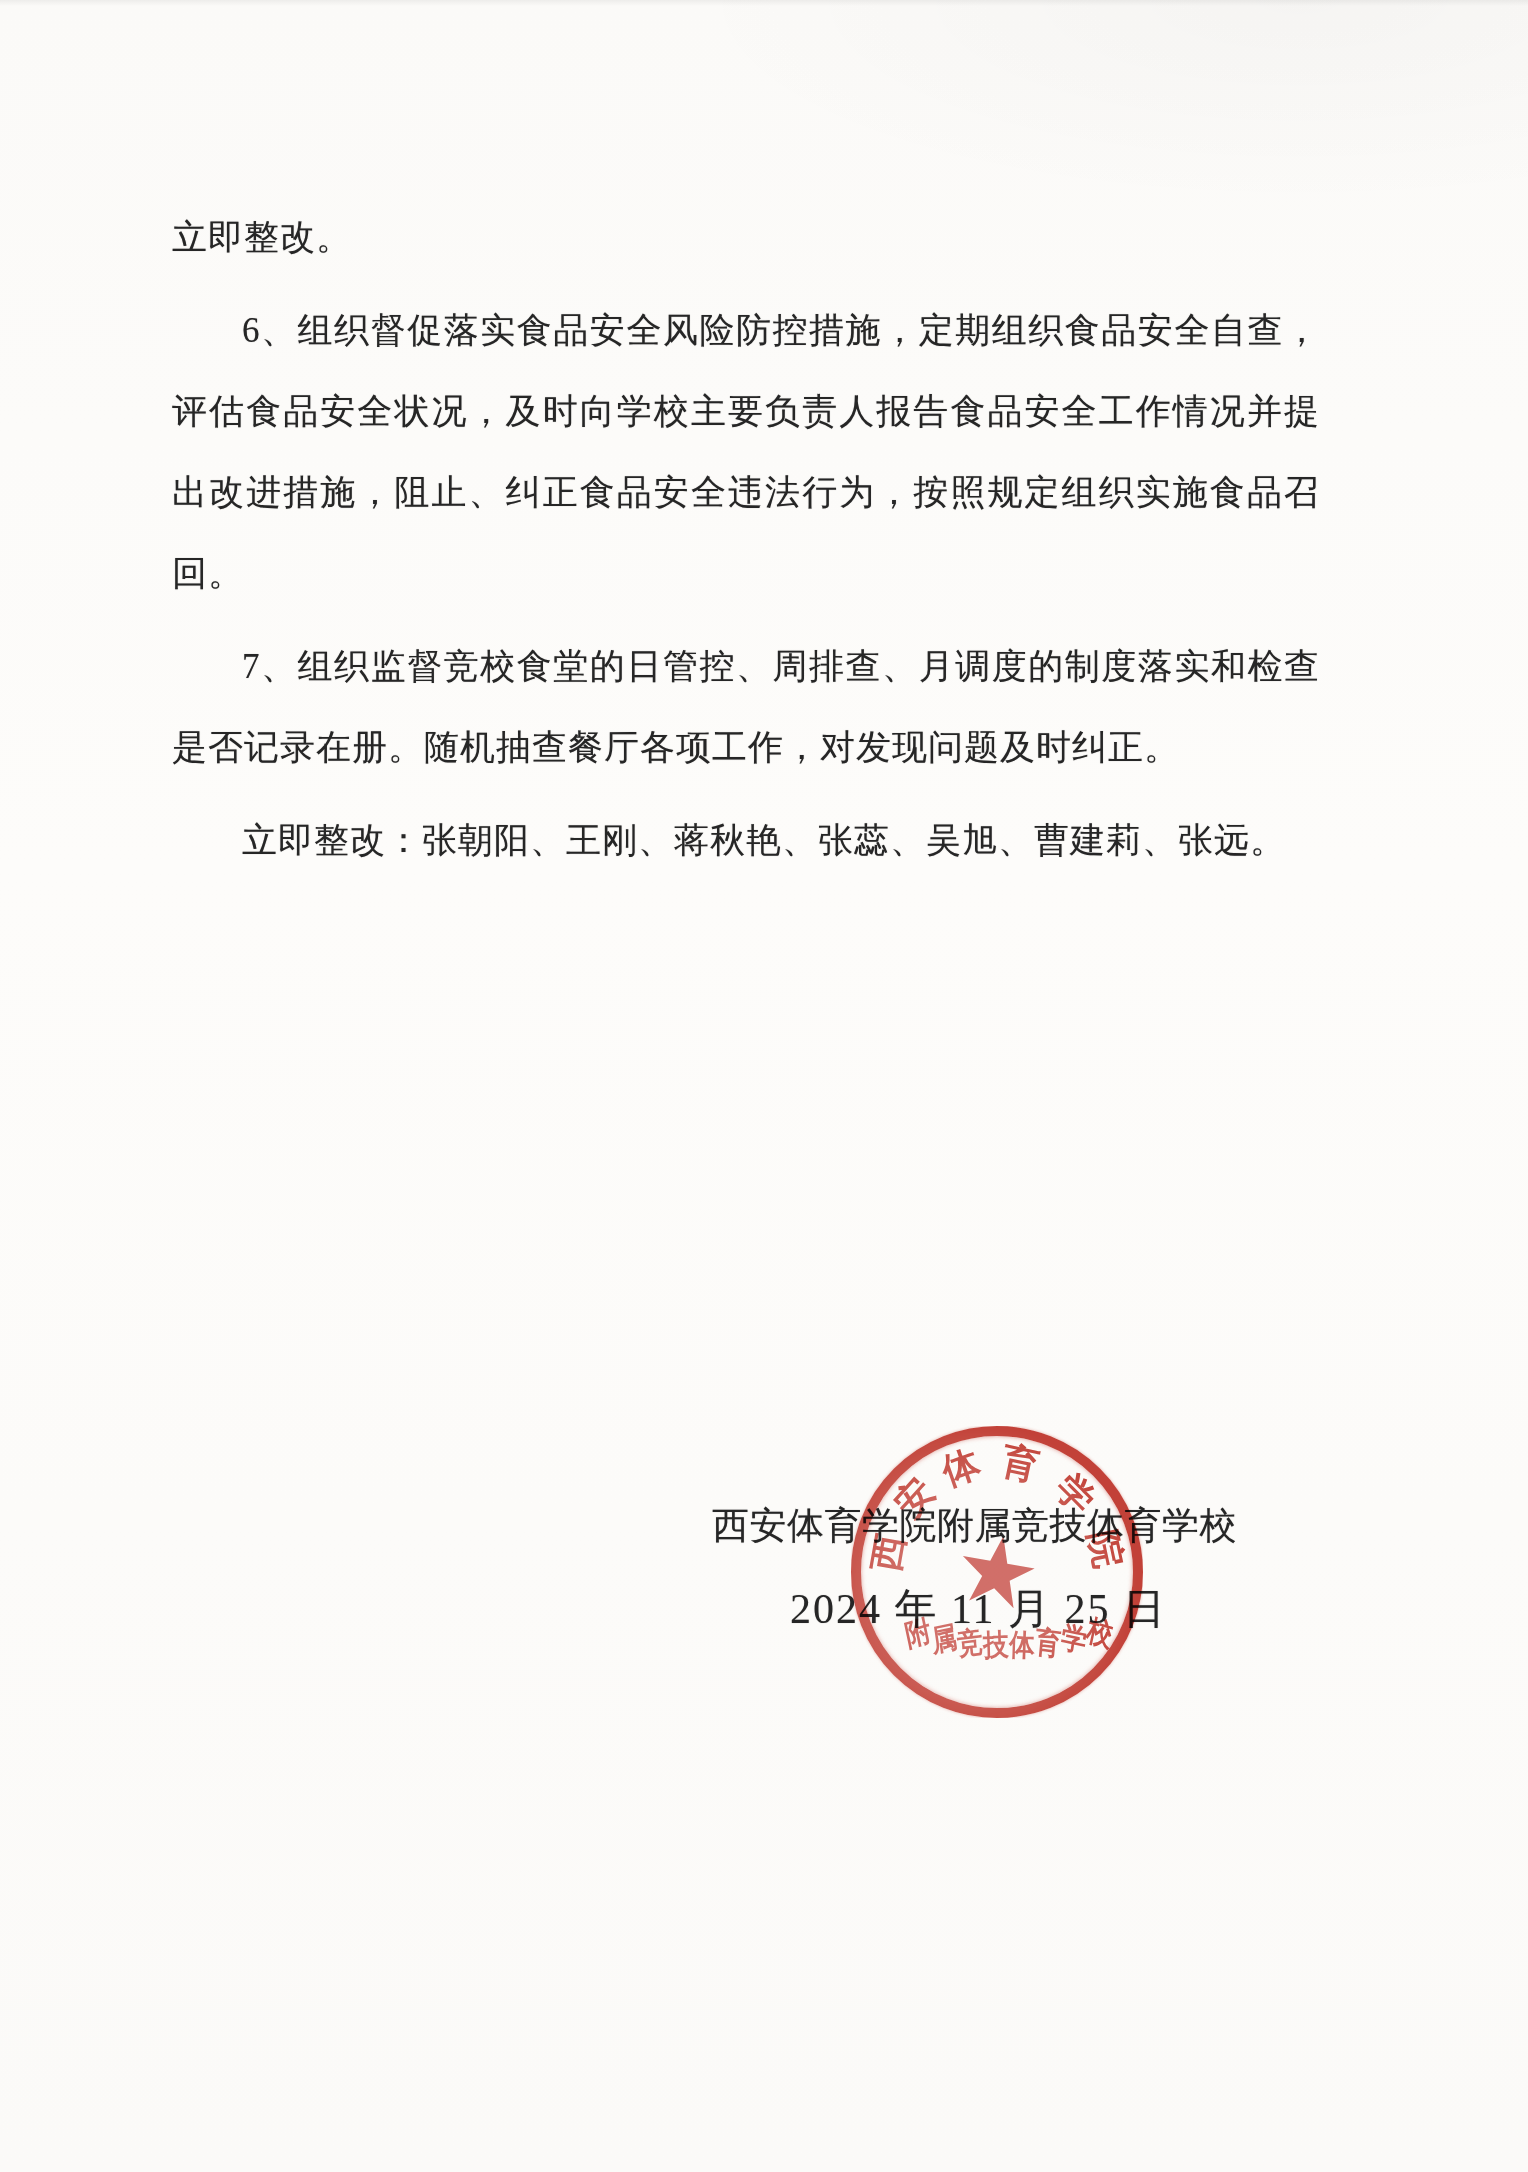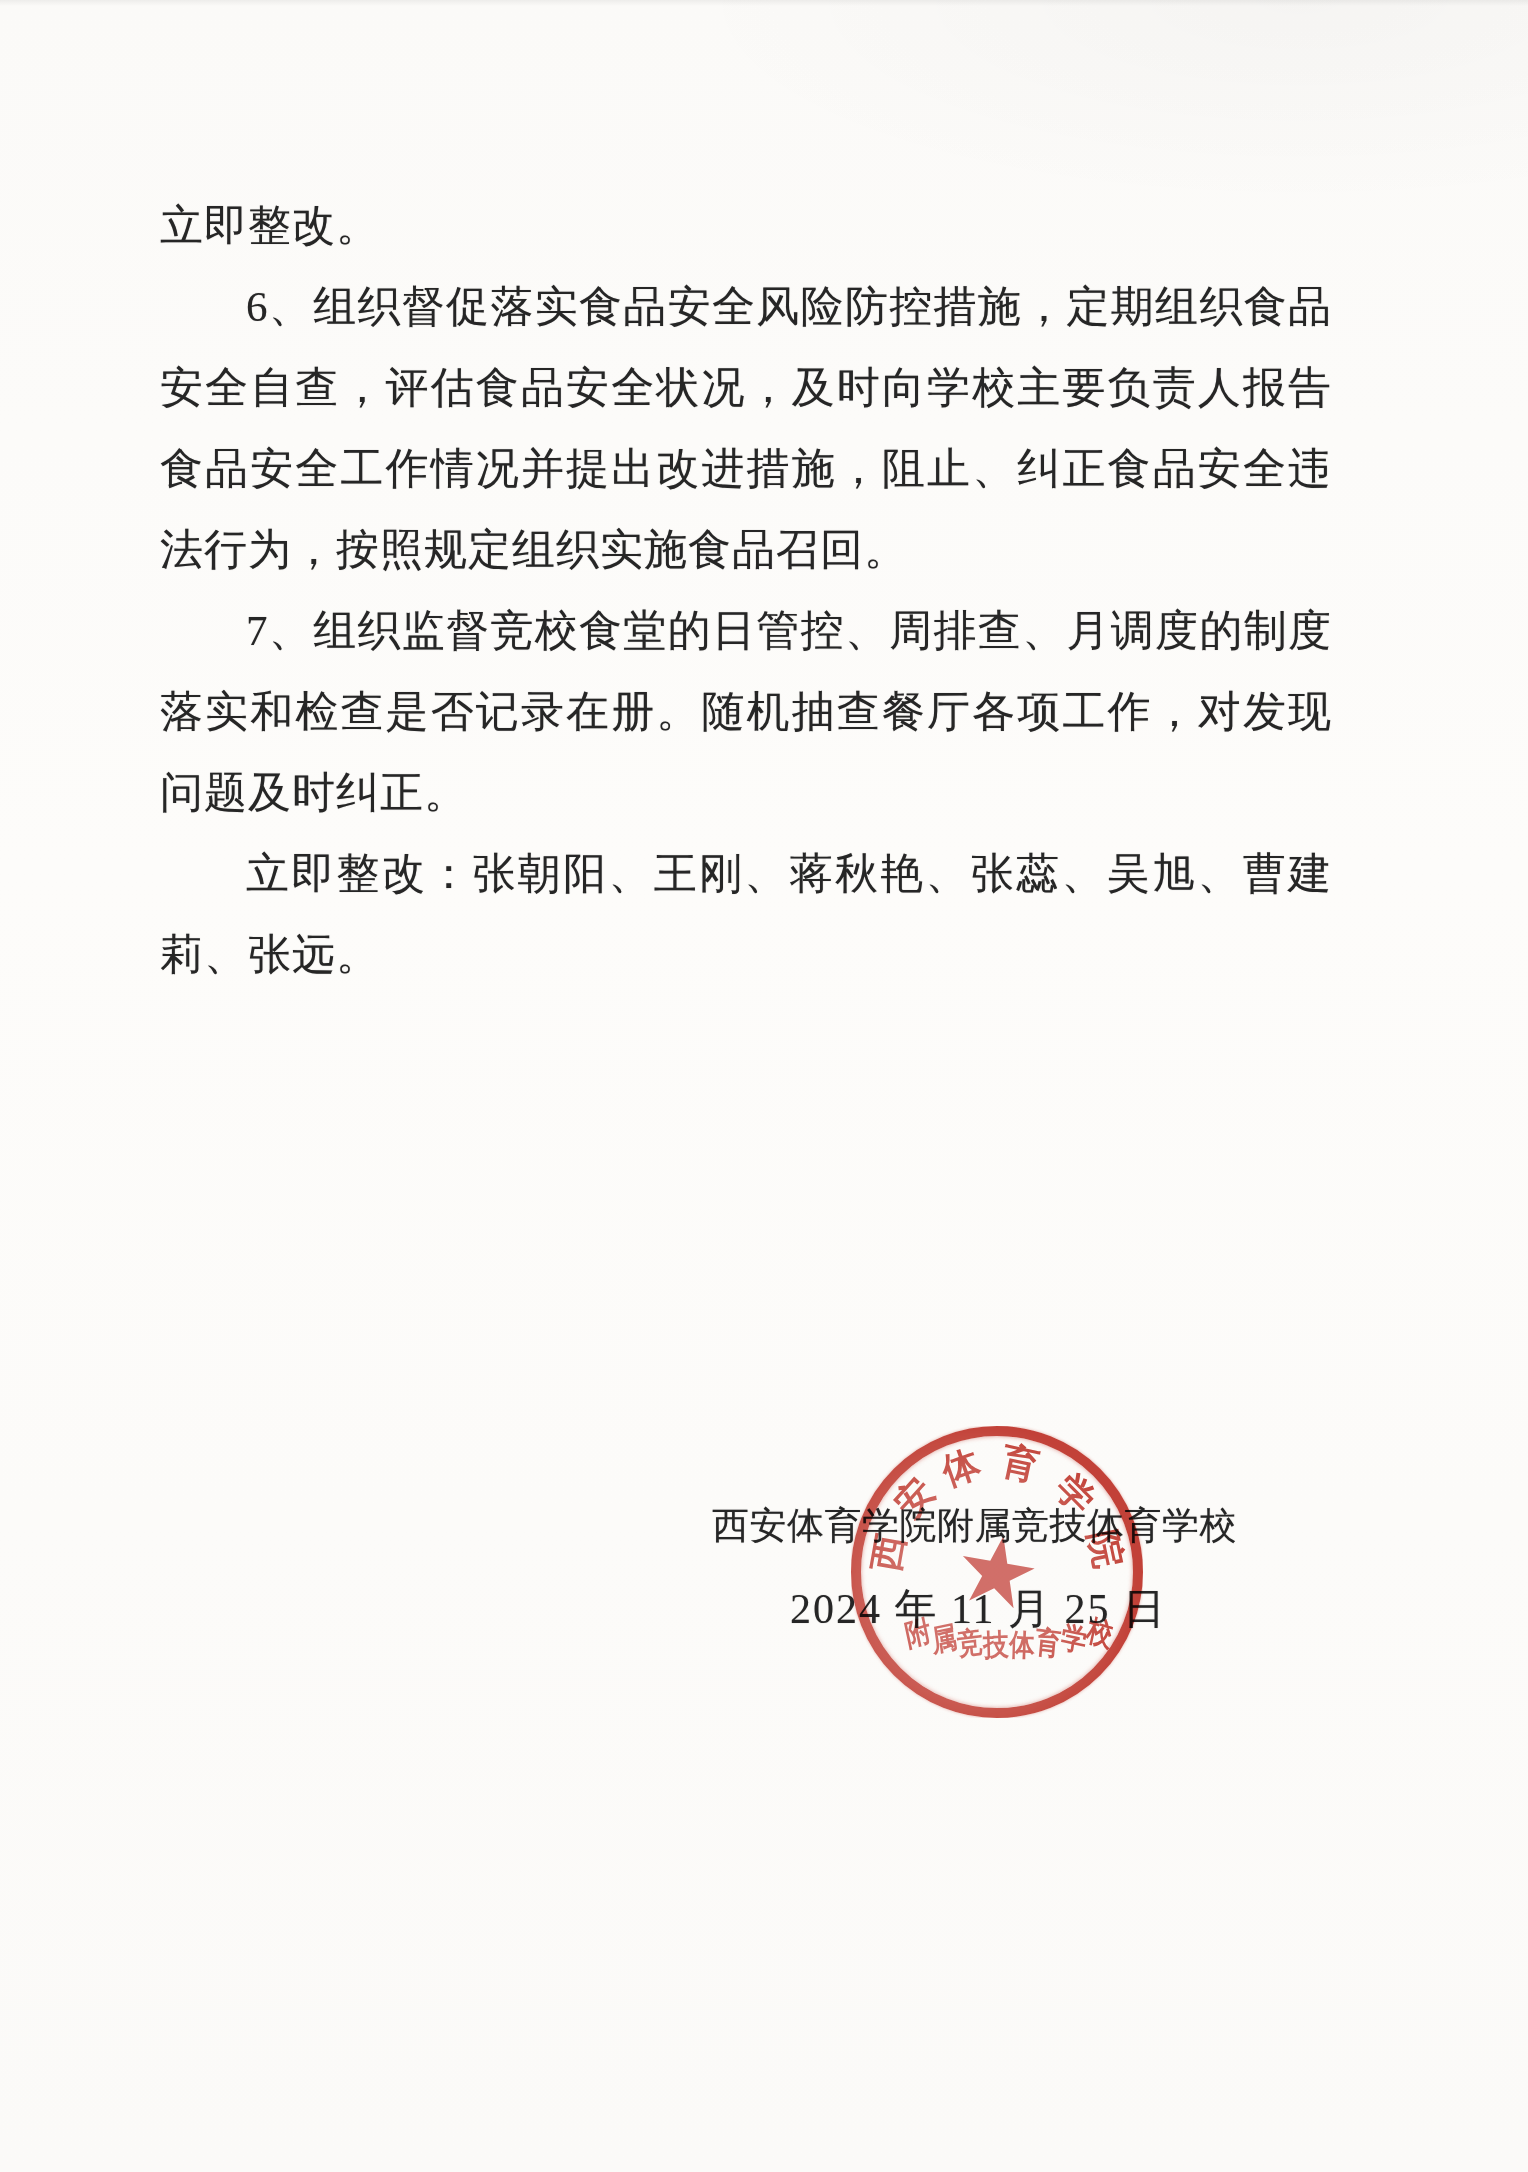--- a/index.html
+++ b/index.html
@@ -27,22 +27,22 @@
     background: linear-gradient(180deg, rgba(120,120,118,0.10), transparent);
   }
 
   .content {
     position: absolute;
     left: 160px;
     top: 185px;
     width: 1172px;
   }
   .content p {
-    margin: 0;
-    font-size: 43px;
+    margin: 12px;
+    font-size: 35px;
     line-height: 81px;
     color: var(--ink-color, #262626);
     letter-spacing: 1px;
     text-align: justify;
     text-justify: inter-character;
     text-shadow: 0 0 1px rgba(20,20,20,0.35);
   }
   .content p.indent { text-indent: 2em; }
 
   .signature {

